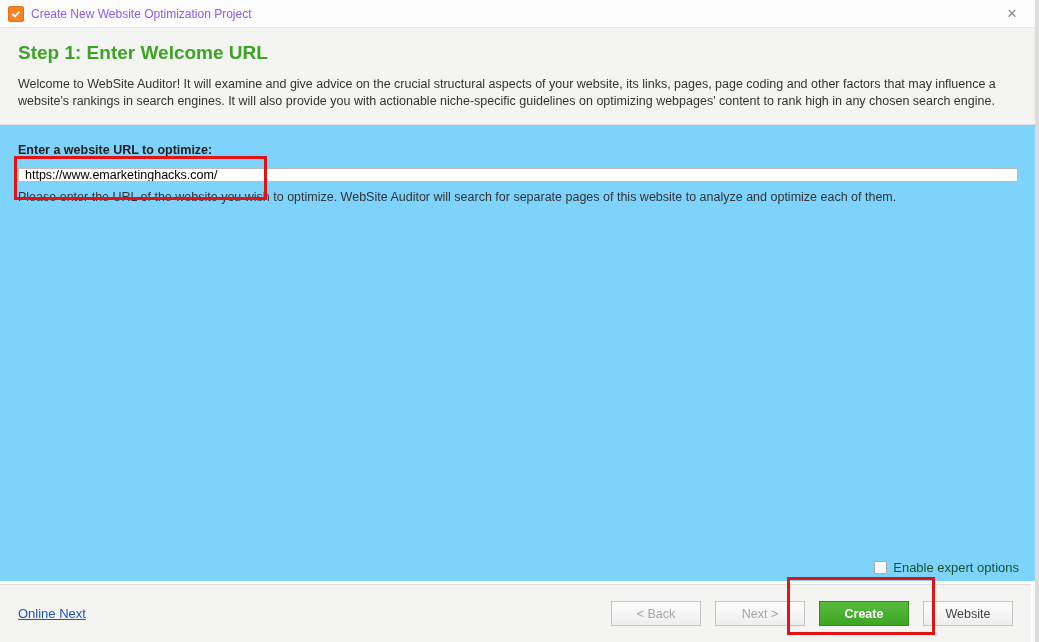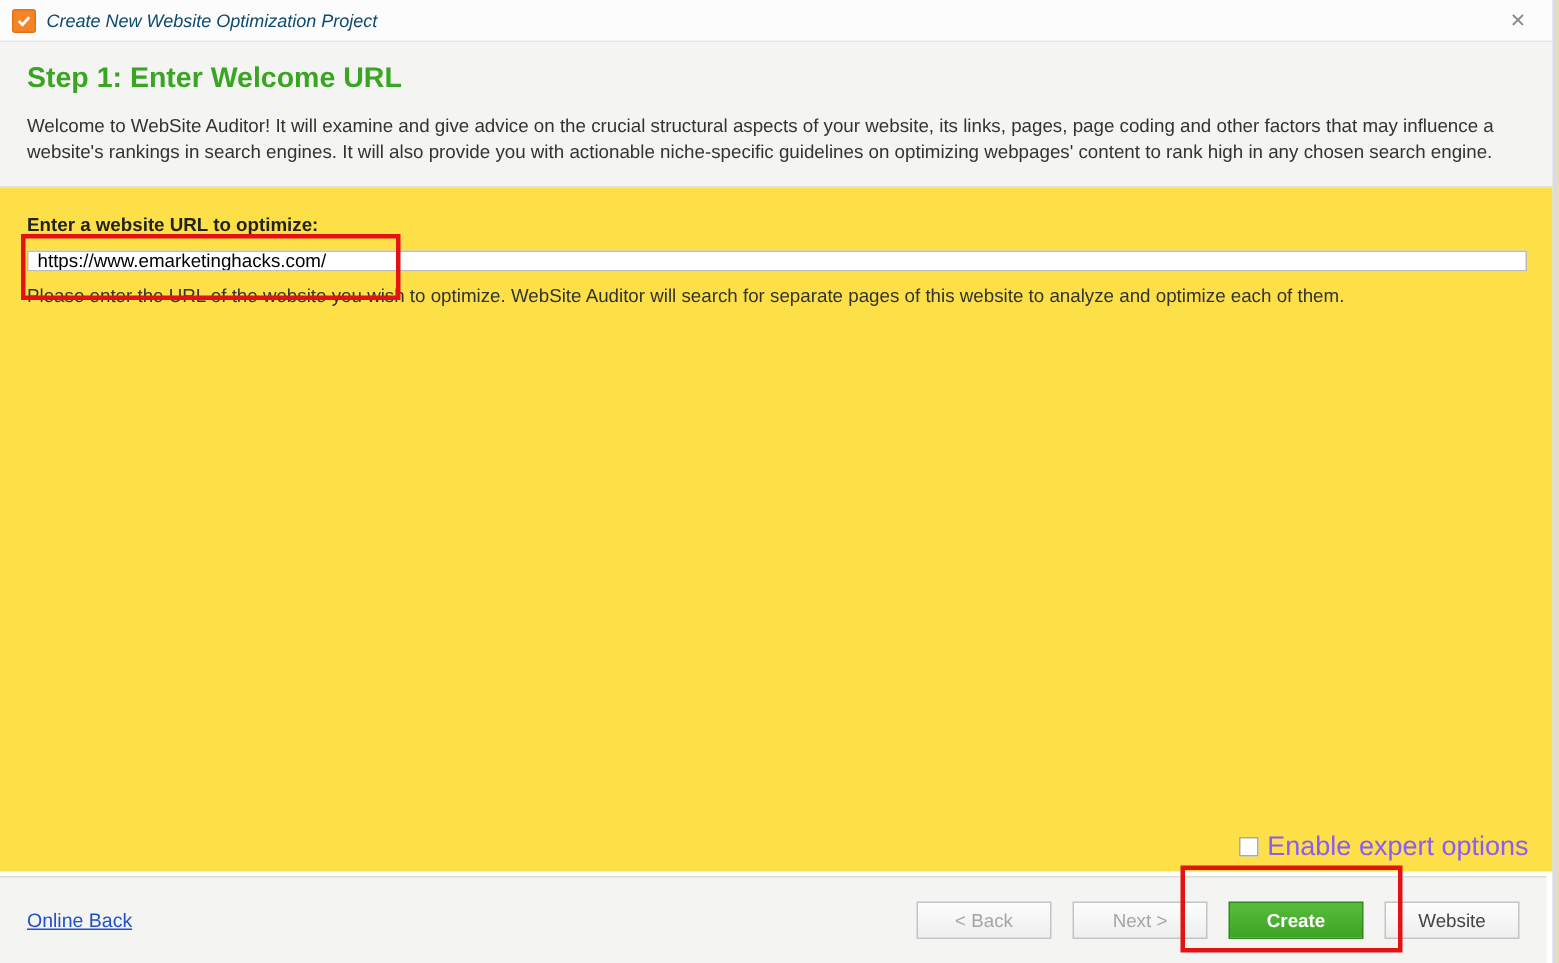--- a/index.html
+++ b/index.html
@@ -38,23 +38,22 @@
       align-items: center;
       justify-content: center;
       margin-right: 7px;
     }
     .app-icon svg {
       width: 10px;
       height: 10px;
     }
     .titlebar-text {
       font-size: 12px;
-      color: #0c4a6e;
+      color: #8b5cf6;
       flex: 1;
-      font-style: italic;
     }
     .close-btn {
       width: 30px;
       height: 20px;
       display: flex;
       align-items: center;
       justify-content: center;
       cursor: pointer;
       color: #888;
       font-size: 13px;
@@ -69,21 +68,21 @@
       font-weight: bold;
       color: #39a522;
       margin-bottom: 12px;
     }
     .welcome-text {
       font-size: 12.5px;
       color: #333;
       line-height: 1.35;
     }
     .main-content {
-      background: #fde047;
+      background: #7dd3fc;
       padding: 18px 18px 4px 18px;
       height: 456px;
       position: relative;
     }
     .url-label {
       font-size: 12.5px;
       font-weight: bold;
       color: #222;
       margin-bottom: 8px;
     }
@@ -109,22 +108,22 @@
       height: 44px;
       border: 3px solid #e31313;
       pointer-events: none;
     }
     .expert-options {
       position: absolute;
       right: 16px;
       bottom: 67px;
       display: flex;
       align-items: center;
-      font-size: 18px;
-      color: #8b5cf6;
+      font-size: 13px;
+      color: #14532d;
     }
     .expert-checkbox {
       width: 13px;
       height: 13px;
       margin-right: 6px;
       border: 1px solid #aaa;
       background: #fff;
     }
     .footer {
       position: absolute;
@@ -215,21 +214,21 @@
     <input class="url-input" type="text" value="https://www.emarketinghacks.com/" style="">
     <div class="url-hint">Please enter the URL of the website you wish to optimize. WebSite Auditor will search for separate pages of this website to analyze and optimize each of them.</div>
   </div>
 
   <div class="expert-options">
     <div class="expert-checkbox"></div>
     <span>Enable expert options</span>
   </div>
 
   <div class="footer">
-    <a class="online-help">Online Back</a>
+    <a class="online-help">Online Next</a>
     <div class="footer-buttons">
       <div class="btn disabled">&lt; Back</div>
       <div class="btn disabled">Next &gt;</div>
       <div class="btn finish">Create</div>
       <div class="btn">Website</div>
     </div>
   </div>
 
   <div class="highlight-box-1"></div>
   <div class="highlight-box-2"></div>

